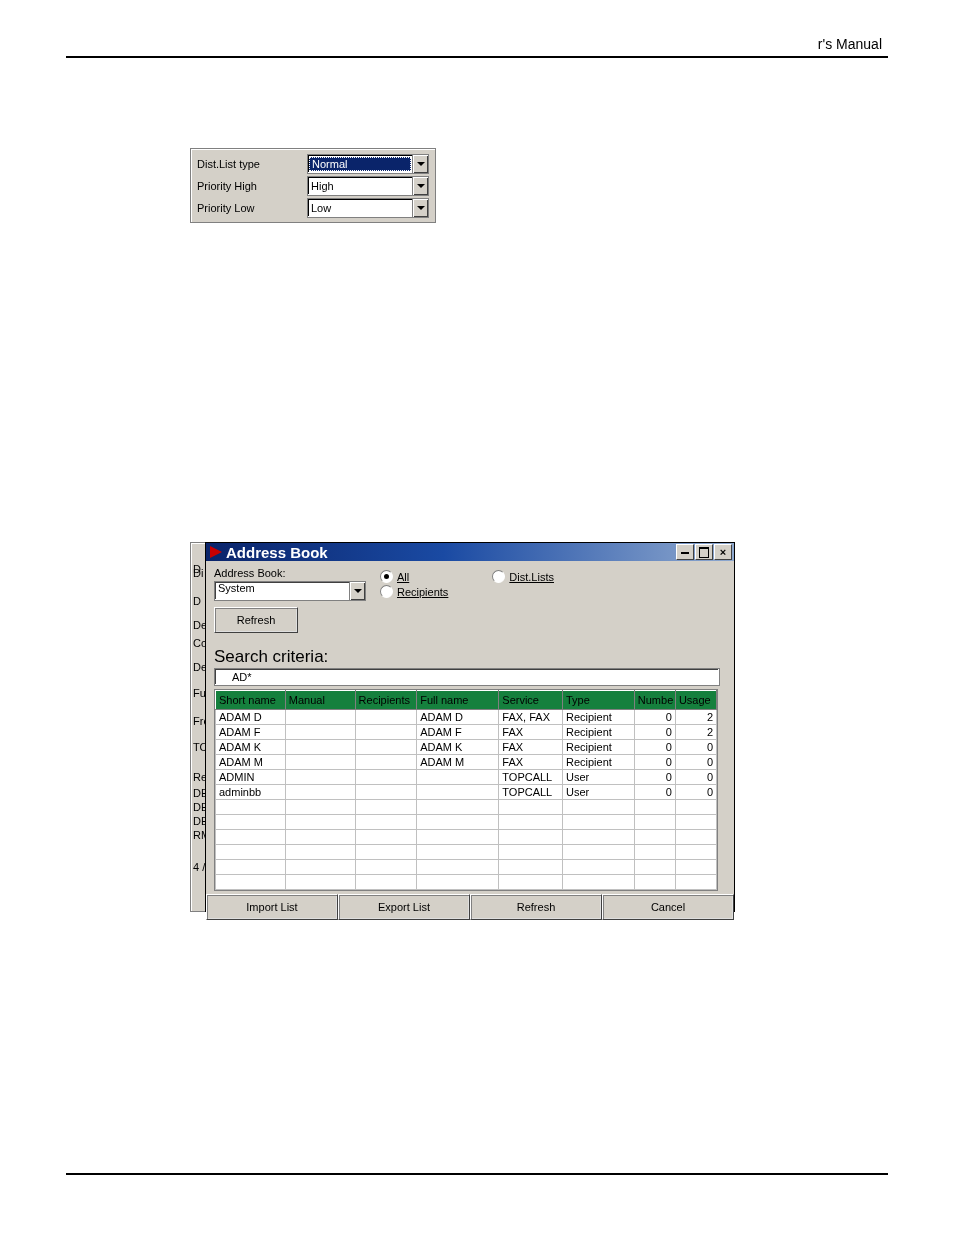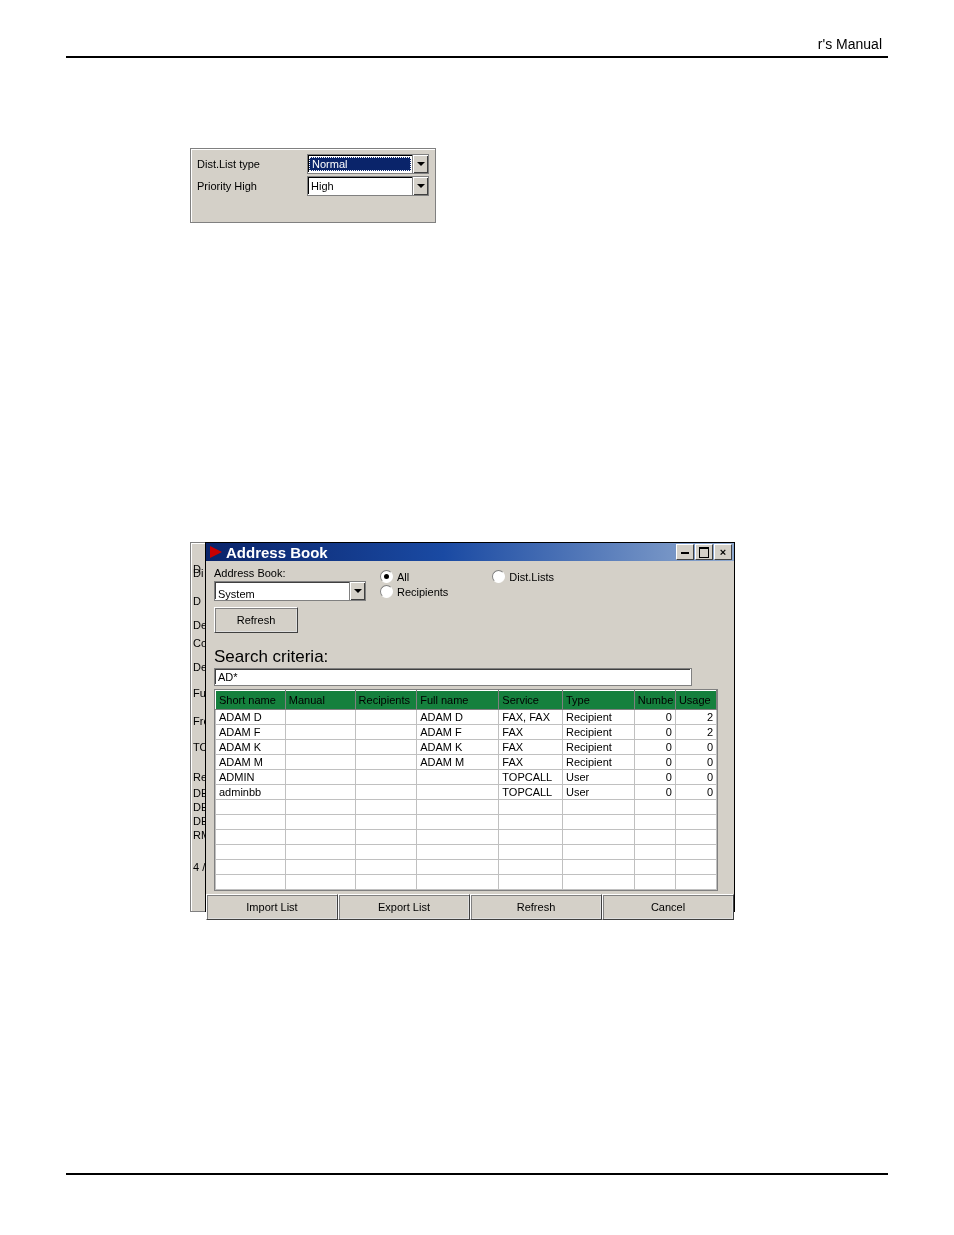--- a/index.html
+++ b/index.html
@@ -191,34 +191,35 @@
   .ab-left-col{
     width:160px;
   }
   .combo{
     width:150px;
     height:18px;
     background:#fff;
     border:1px solid #808080;
     box-shadow:inset -1px -1px 0 #fff, inset 1px 1px 0 #404040;
     display:flex;
-    align-items:flex-end;
+    align-items:flex-start;
     margin-top:2px;
   }
   .combo .val{flex:1;padding:0 3px;font-size:11px;}
   .combo .arrow{
     width:15px;height:100%;
     background:#d4d0c8;
     border-left:1px solid #808080;
     box-shadow:inset 1px 1px 0 #fff, inset -1px -1px 0 #404040;
     display:flex;align-items:center;justify-content:center;
   }
   .radio-group{
     margin-top:3px;
     font-size:11px;
+    text-decoration:underline;
   }
   .radio-row{
     display:flex;
     align-items:center;
     margin-bottom:2px;
   }
   .radio{
     width:11px;height:11px;
     border:1px solid #808080;
     border-right-color:#fff;
@@ -253,21 +254,21 @@
   .search-label{
     margin-top:14px;
     font-size:17px;
   }
   .search-input{
     width:470px;
     height:16px;
     background:#fff;
     border:1px solid #808080;
     box-shadow:inset -1px -1px 0 #fff, inset 1px 1px 0 #404040;
-    padding:0 3px;
+    padding:0 17px;
     font-size:11px;
     display:flex;align-items:center;
     margin-top:1px;
   }
 
   
   .tbl-wrap{
     margin-top:3px;
     width:502px;
     height:200px;
@@ -335,20 +336,29 @@
           <div class="val">Normal</div>
           <div class="arrow">
             <div class="tri-down"></div>
           </div>
         </div>
       </div>
       <div class="sp-row">
         <div class="sp-label">Priority High</div>
         <div class="sp-combo">
           <div class="val">High</div>
+          <div class="arrow">
+            <div class="tri-down"></div>
+          </div>
+        </div>
+      </div>
+      <div class="sp-row">
+        <div class="sp-label">Priority Low</div>
+        <div class="sp-combo">
+          <div class="val">Low</div>
           <div class="arrow">
             <div class="tri-down"></div>
           </div>
         </div>
       </div>
     </div>
 
   <div class="ab-area">
 
     <div class="bg-window">

